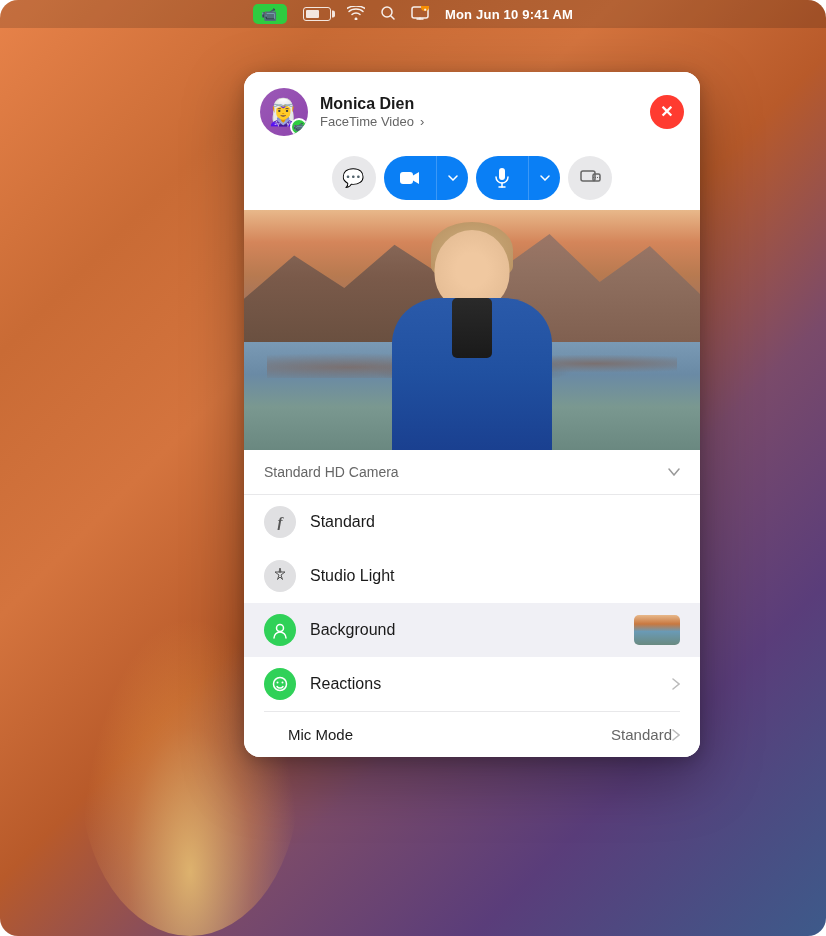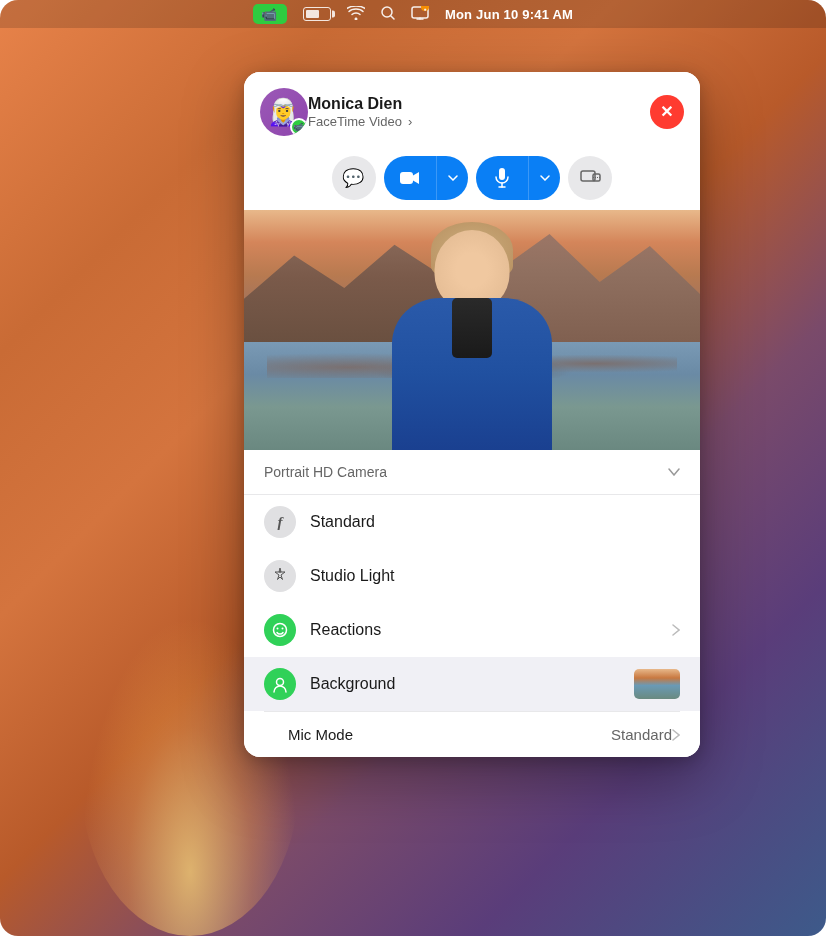--- a/index.html
+++ b/index.html
@@ -170,21 +170,21 @@
       border-radius: 50%;
       border: 2px solid white;
       display: flex;
       align-items: center;
       justify-content: center;
       font-size: 9px;
     }
 
     .contact-info {
       flex: 1;
-      margin-left: 0;
+      margin-left: 12px;
     }
 
     .contact-name {
       font-size: 16px;
       font-weight: 600;
       color: #1a1a1a;
     }
 
     .contact-subtitle {
       font-size: 13px;
@@ -624,70 +624,70 @@
         <div class="person-hair"></div>
         <div class="person-head"></div>
         <div class="person-body"></div>
         <div class="person-scarf"></div>
       </div>
     </div>
 
     <div class="ft-dropdown">
 
       <div class="dropdown-header">
-        <span class="dropdown-header-text">Portrait HD Camera</span>
+        <span class="dropdown-header-text">Standard HD Camera</span>
         <svg width="12" height="8" viewBox="0 0 12 8" fill="none">
           <path d="M1 1L6 7L11 1" stroke="#999" stroke-width="1.5" stroke-linecap="round"></path>
         </svg>
       </div>
 
       <div class="menu-item">
         <div class="menu-item-icon icon-gray">
           <span style="font-size:15px; color:#555; font-family: Georgia, serif; font-style: italic; font-weight: bold;">f</span>
         </div>
         <span class="menu-item-label">Standard</span>
       </div>
 
       <div class="menu-item">
         <div class="menu-item-icon icon-gray">
           <svg width="18" height="18" viewBox="0 0 18 18" fill="none">
             <path d="M9 1l1 4H4l4 3-1.5 4.5L9 10l2.5 2.5L10 8l4-3H8l1-4z" stroke="#555" stroke-width="1" fill="none"></path>
           </svg>
         </div>
         <span class="menu-item-label">Studio Light</span>
+      </div>
+
+      <div class="menu-item menu-item-selected">
+        <div class="menu-item-icon icon-green">
+          <svg width="18" height="18" viewBox="0 0 18 18" fill="none">
+            <circle cx="9" cy="7" r="3.5" stroke="white" stroke-width="1.5" fill="none"></circle>
+            <path d="M3 17c0-3.31 2.69-6 6-6s6 2.69 6 6" stroke="white" stroke-width="1.5" stroke-linecap="round" fill="none"></path>
+          </svg>
+        </div>
+        <span class="menu-item-label">Background</span>
+        <div class="menu-item-thumbnail">
+          <div class="thumb-bg"></div>
+        </div>
       </div>
 
       <div class="menu-item">
         <div class="menu-item-icon icon-green">
           <svg width="18" height="18" viewBox="0 0 18 18" fill="none">
             <circle cx="9" cy="9" r="6.5" stroke="white" stroke-width="1.5"></circle>
             <circle cx="6.5" cy="7.5" r="1" fill="white"></circle>
             <circle cx="11.5" cy="7.5" r="1" fill="white"></circle>
             <path d="M6 11.5C6 11.5 7 13 9 13s3-1.5 3-1.5" stroke="white" stroke-width="1.5" stroke-linecap="round" fill="none"></path>
           </svg>
         </div>
         <span class="menu-item-label">Reactions</span>
         <svg width="8" height="12" viewBox="0 0 8 12" fill="none">
           <path d="M1 1L7 6L1 11" stroke="#bbb" stroke-width="1.5" stroke-linecap="round"></path>
         </svg>
       </div>
 
-      <div class="menu-item menu-item-selected">
-        <div class="menu-item-icon icon-green">
-          <svg width="18" height="18" viewBox="0 0 18 18" fill="none">
-            <circle cx="9" cy="7" r="3.5" stroke="white" stroke-width="1.5" fill="none"></circle>
-            <path d="M3 17c0-3.31 2.69-6 6-6s6 2.69 6 6" stroke="white" stroke-width="1.5" stroke-linecap="round" fill="none"></path>
-          </svg>
-        </div>
-        <span class="menu-item-label">Background</span>
-        <div class="menu-item-thumbnail">
-          <div class="thumb-bg"></div>
-        </div>
-      </div>
-
       <div class="divider"></div>
 
       <div class="mic-mode-row">
         <span class="mic-mode-label">Mic Mode</span>
         <span class="mic-mode-value">Standard</span>
         <svg width="8" height="12" viewBox="0 0 8 12" fill="none">
           <path d="M1 1L7 6L1 11" stroke="#bbb" stroke-width="1.5" stroke-linecap="round"></path>
         </svg>
       </div>
 

